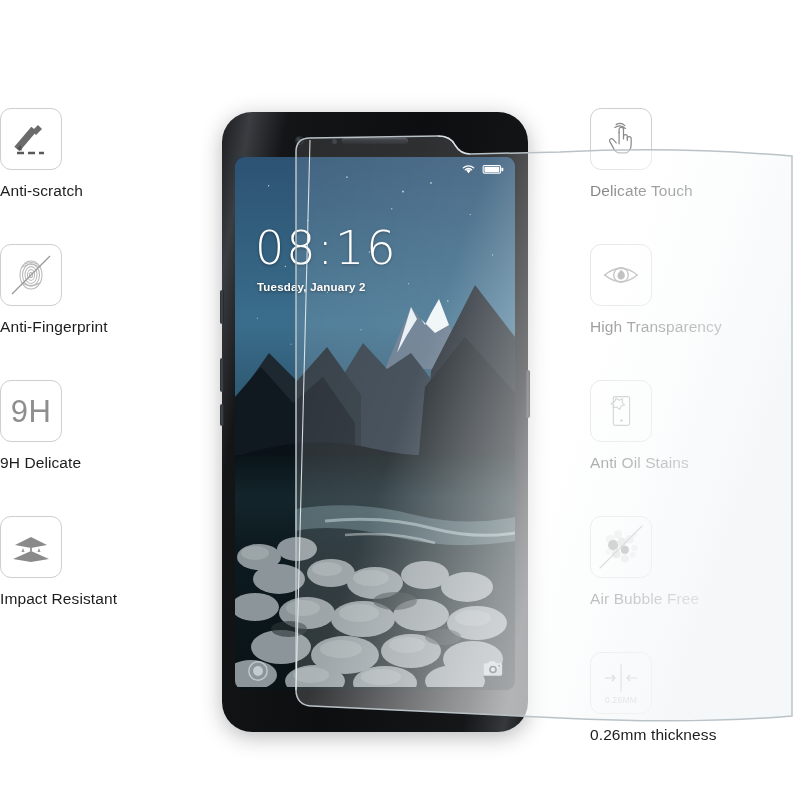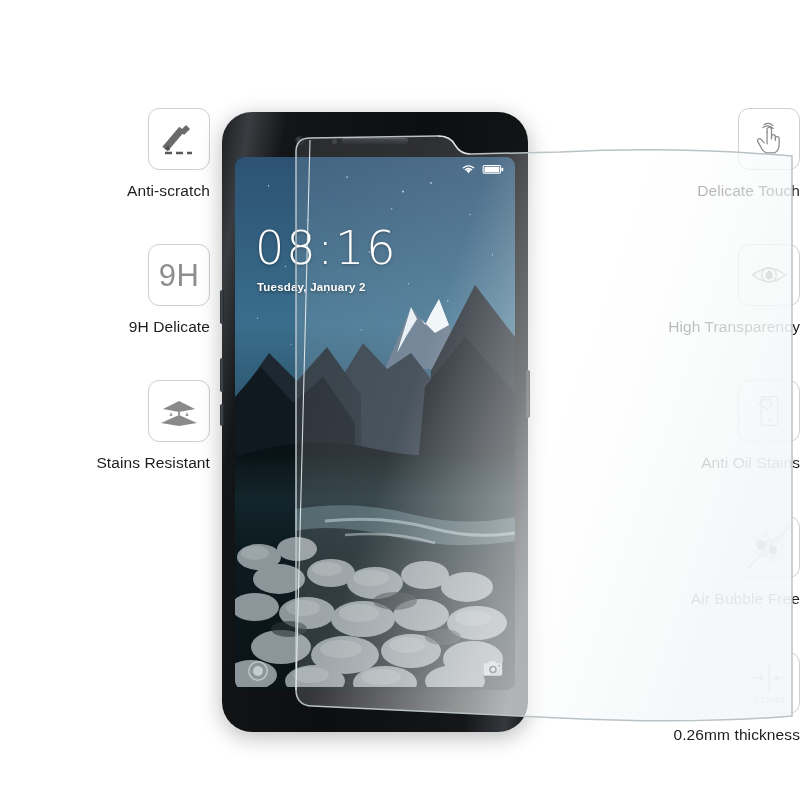--- a/index.html
+++ b/index.html
@@ -24,21 +24,21 @@
     display: flex;
     flex-direction: column;
   }
   #col-left  { left: 0px;   }
   #col-right { left: 590px; }
 
   .feature {
     height: 136px;
     display: flex;
     flex-direction: column;
-    align-items: flex-end;
+    align-items: flex-start;
     justify-content: flex-start;
   }
   .icon-box {
     width: 62px; height: 62px;
     border: 1.4px solid #cfcfcf;
     border-radius: 11px;
     background: #ffffff;
     display: flex;
     align-items: center;
     justify-content: center;
@@ -210,40 +210,58 @@
           <g stroke="#5a5a5a" stroke-width="2.6" stroke-linecap="butt">
             <line x1="9" y1="37" x2="16" y2="37"></line>
             <line x1="20" y1="37" x2="27" y2="37"></line>
             <line x1="31" y1="37" x2="36" y2="37"></line>
           </g>
         </svg>
       </div>
       <div class="feature-label">Anti-scratch</div>
     </div>
 
+    <div class="feature">
+      <div class="icon-box">
+        <svg width="48" height="48" viewBox="0 0 48 48">
+          <g fill="none" stroke="#b9b9b9" stroke-width="1.05" stroke-linecap="round">
+            <ellipse cx="24" cy="24" rx="11" ry="14"></ellipse>
+            <ellipse cx="24" cy="24" rx="8.5" ry="11.2"></ellipse>
+            <ellipse cx="24" cy="24" rx="6" ry="8.4"></ellipse>
+            <ellipse cx="24" cy="24" rx="3.6" ry="5.4"></ellipse>
+            <ellipse cx="24" cy="24" rx="1.6" ry="2.6"></ellipse>
+            <path d="M15 16 q9 -5 18 0"></path>
+            <path d="M15 32 q9 5 18 0"></path>
+            <path d="M18 13 q6 -3 12 0"></path>
+          </g>
+          <line x1="5" y1="43" x2="43" y2="5" stroke="#9a9a9a" stroke-width="1.2"></line>
+        </svg>
+      </div>
+      <div class="feature-label">Anti-Fingerprint</div>
+    </div>
 
 
     <div class="feature">
       <div class="icon-box">
         <span class="hardness-text">9H</span>
       </div>
       <div class="feature-label">9H Delicate</div>
     </div>
 
     <div class="feature">
       <div class="icon-box">
         <svg width="48" height="48" viewBox="0 0 48 48">
           <path d="M24 14 L40 22 L24 25 L8 22 Z" fill="#8a8a8a"></path>
           <path d="M24 28 L42 36 L24 39 L6 36 Z" fill="#8a8a8a"></path>
           <path d="M16 25 l1.6 4 -3.2 0 z" fill="#9b9b9b"></path>
           <path d="M32 25 l1.6 4 -3.2 0 z" fill="#9b9b9b"></path>
           <rect x="23" y="25" width="2" height="4" fill="#9b9b9b"></rect>
         </svg>
       </div>
-      <div class="feature-label">Stains Resistant</div>
+      <div class="feature-label">Impact Resistant</div>
     </div>
   </div>
 
   <div class="feature-col" id="col-right">
 
     <div class="feature">
       <div class="icon-box">
         <svg width="46" height="46" viewBox="0 0 48 48">
           <g fill="none" stroke="#8a8a8a" stroke-width="1.3" stroke-linecap="round" stroke-linejoin="round">
             <path d="M19 9 q5 -3 9 1"></path>

